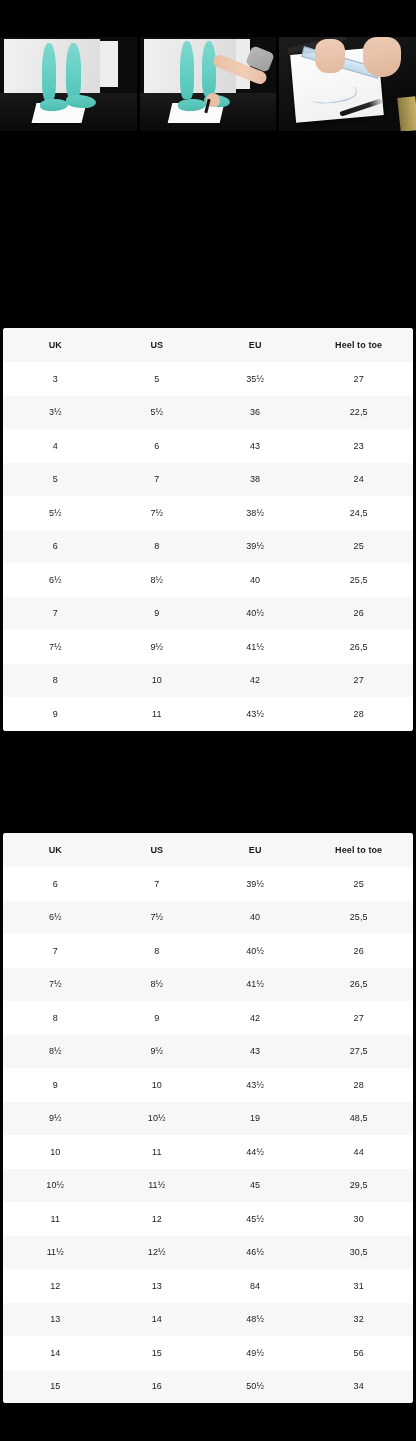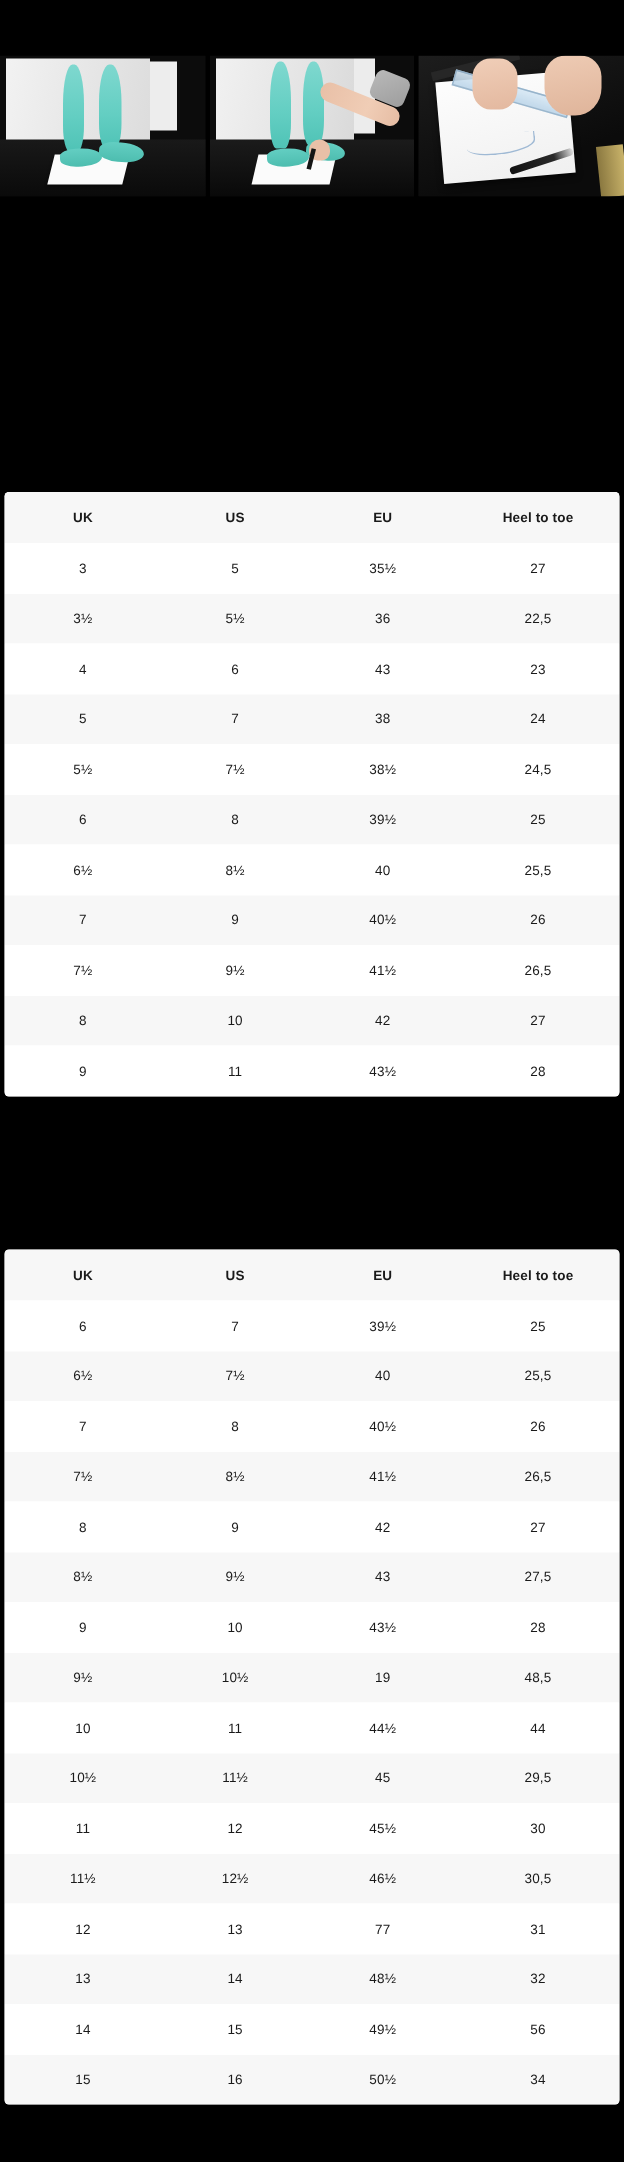--- a/index.html
+++ b/index.html
@@ -420,21 +420,21 @@
           </tr>
           <tr>
             <td>11½</td>
             <td>12½</td>
             <td>46½</td>
             <td>30,5</td>
           </tr>
           <tr>
             <td>12</td>
             <td>13</td>
-            <td>77</td>
+            <td>84</td>
             <td>31</td>
           </tr>
           <tr>
             <td>13</td>
             <td>14</td>
             <td>48½</td>
             <td>32</td>
           </tr>
           <tr>
             <td>14</td>

